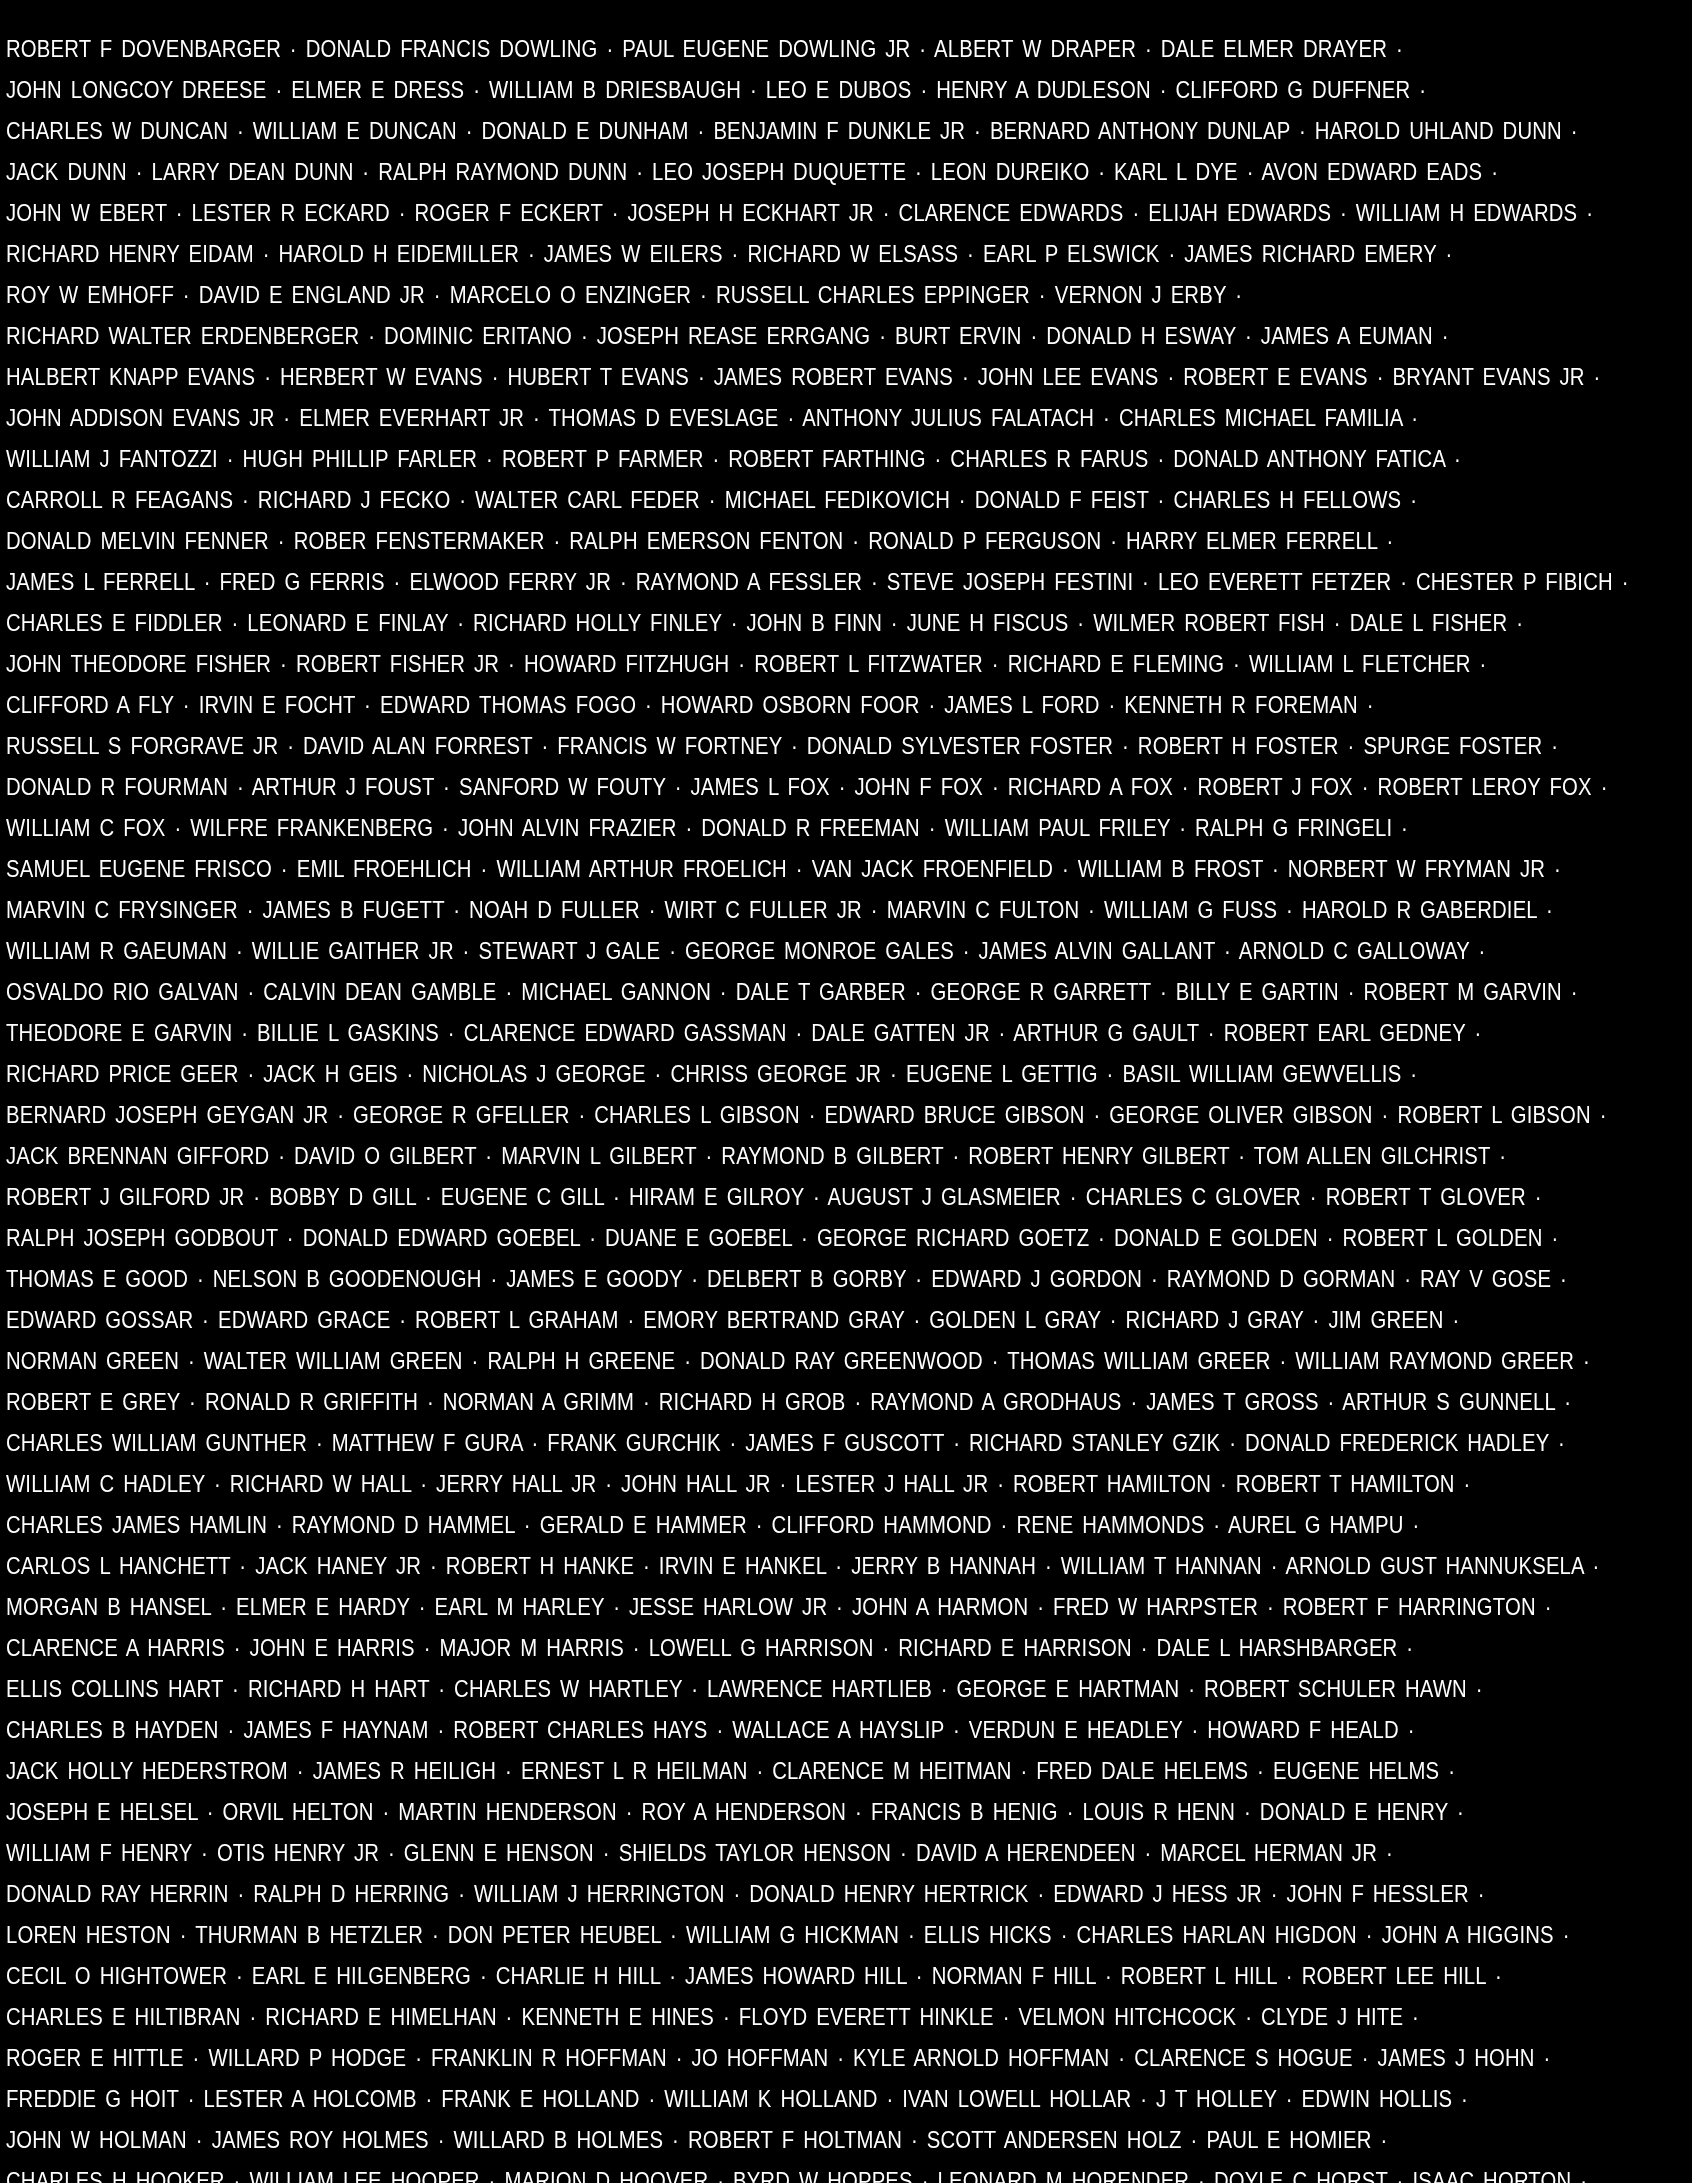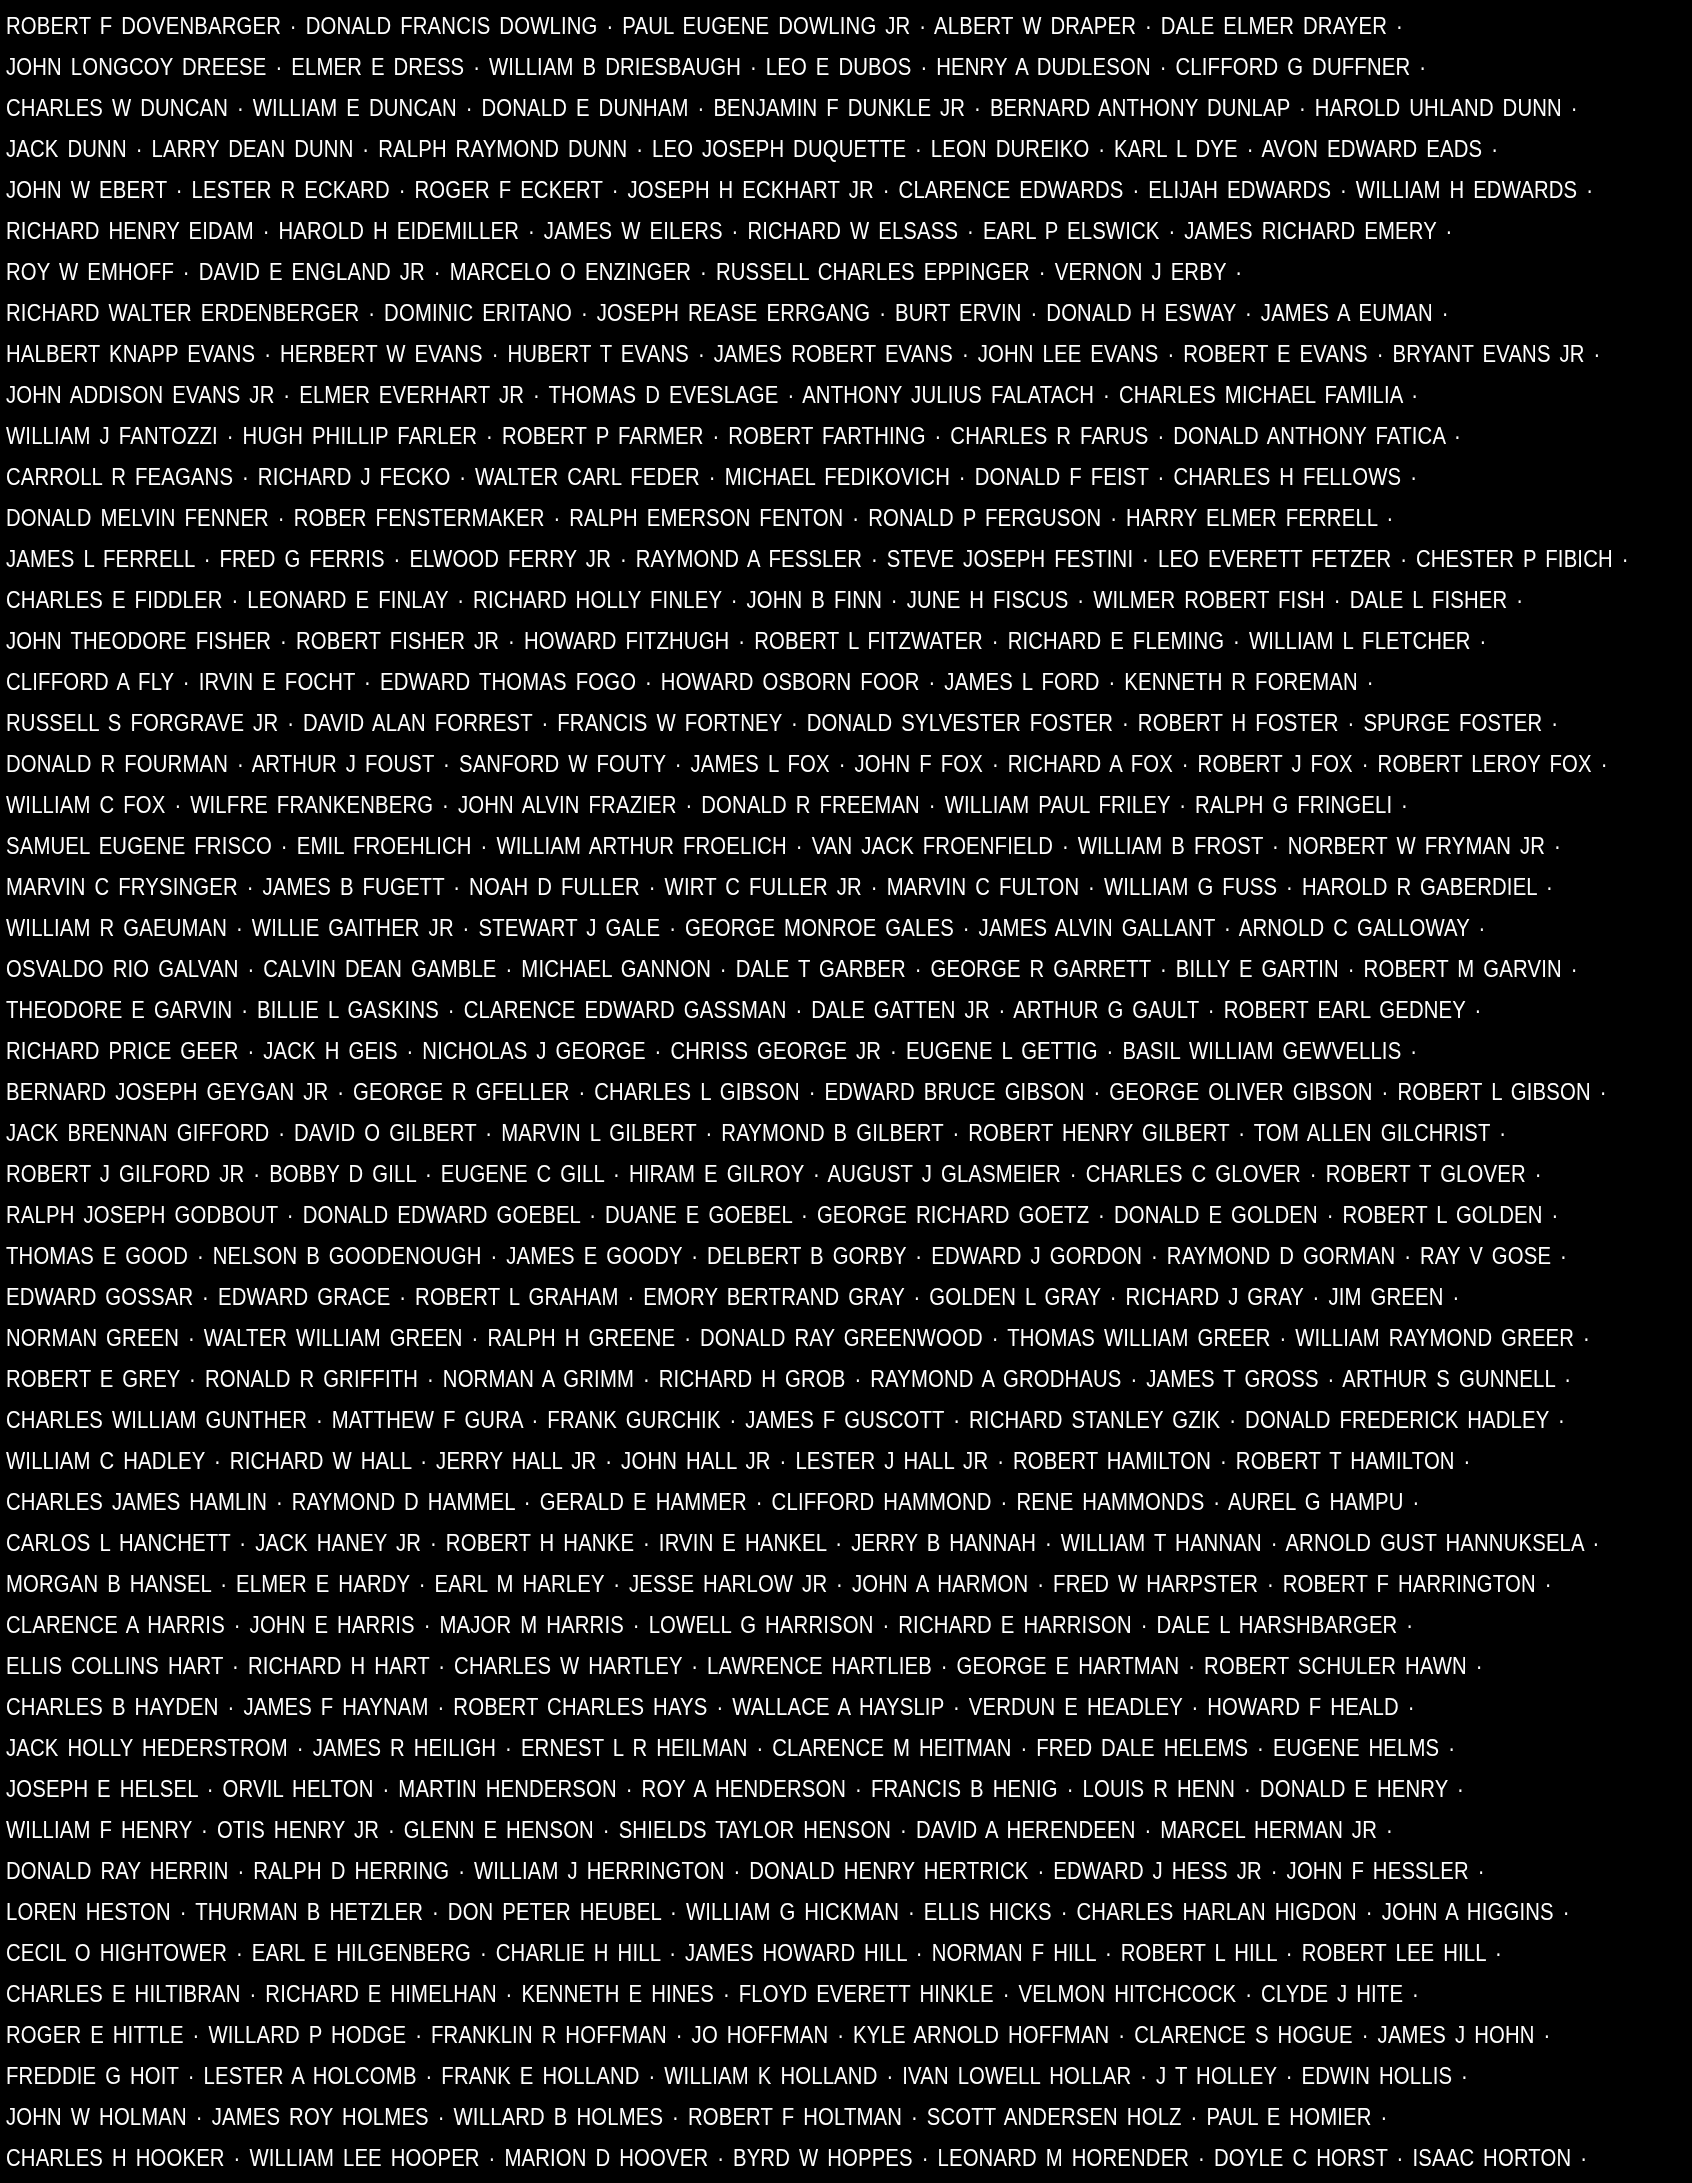--- a/index.html
+++ b/index.html
@@ -11,20 +11,21 @@
     width: 1692px;
     height: 2183px;
     overflow: hidden;
   }
   .wall {
     box-sizing: border-box;
     width: 1692px;
     height: 1588px;
     padding: 6.2px 0 0 6.2px;
     background: #000000;
+    margin-top: 23px;
   }
   .names-list {
     font-family: "Liberation Sans", "DejaVu Sans", sans-serif;
     font-size: 23.6px;
     line-height: 41px;
     color: #ffffff;
     white-space: nowrap;
     word-spacing: 3.6px;
   }
   .line {

